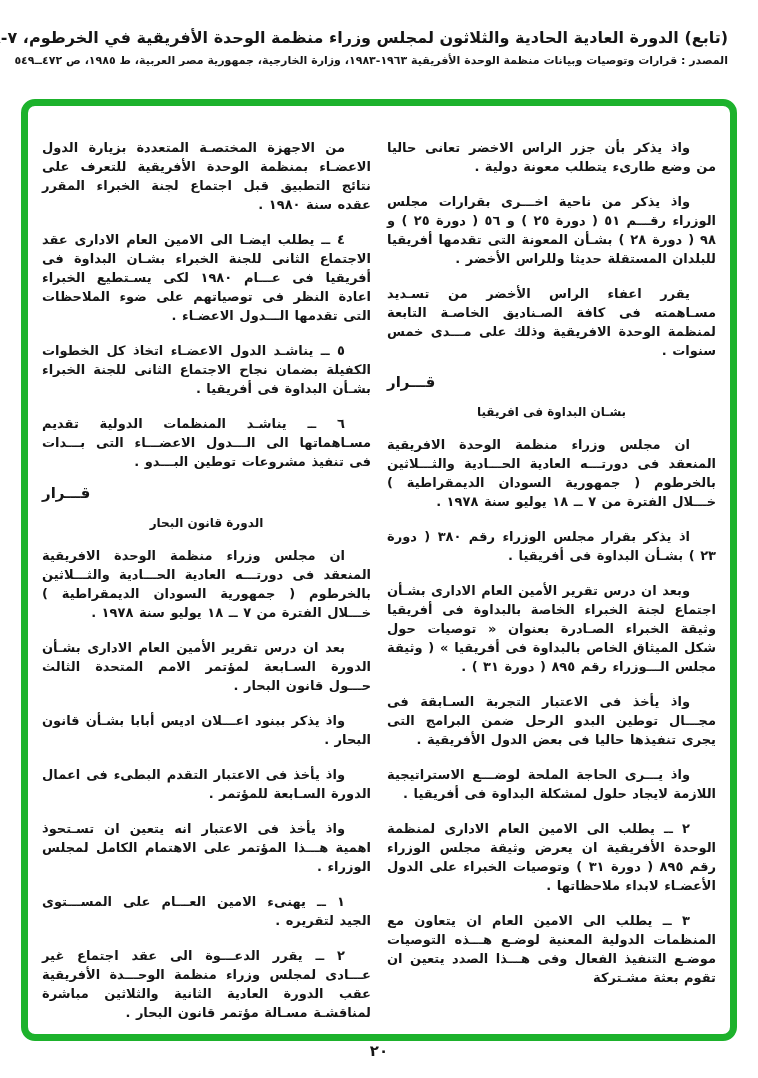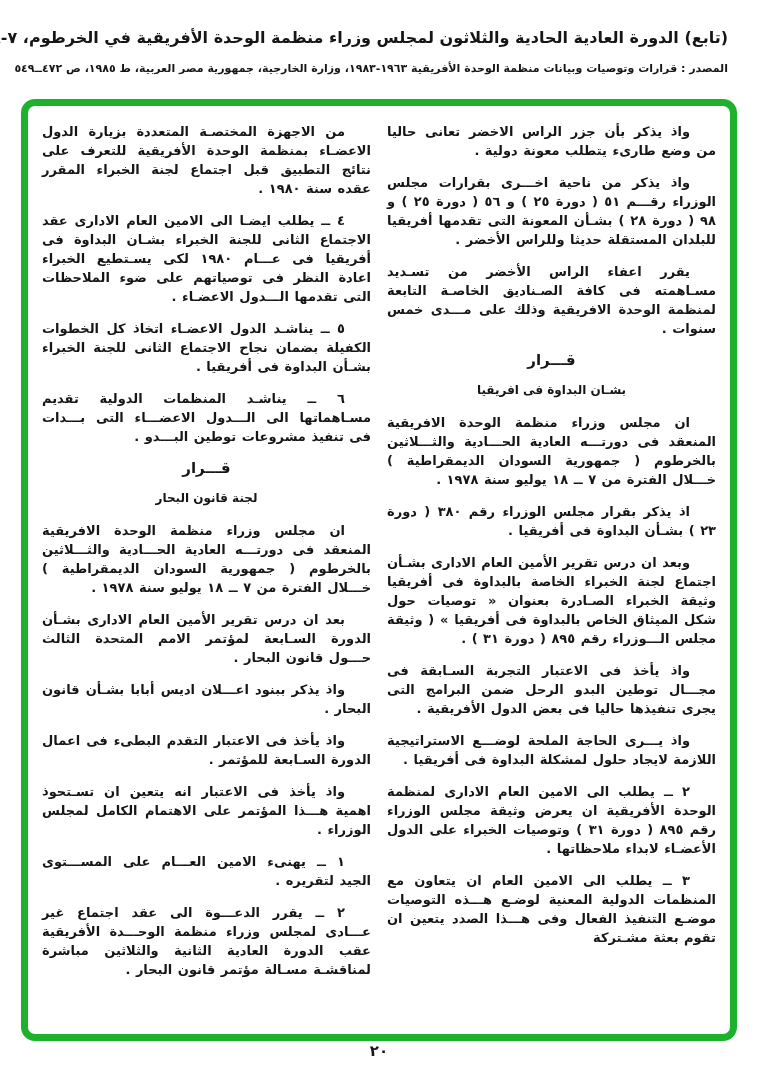--- a/index.html
+++ b/index.html
@@ -22,21 +22,21 @@
     direction: rtl;
     text-align: center;
   }
   .header-title {
     font-size: 16px;
     font-weight: bold;
     letter-spacing: 0px;
     white-space: nowrap;
   }
   .header-source {
-    margin-top: 15px;
+    margin-top: 7px;
     font-size: 11px;
     font-weight: bold;
     white-space: nowrap;
   }
   
   .frame {
     position: absolute;
     top: 99px; left: 21px;
     width: 702px; height: 928px;
     border: 7px solid #1db22c;
@@ -54,33 +54,33 @@
     width: 336px;
     direction: rtl;
   }
   
   .p {
     font-size: 13px;
     font-weight: bold;
     line-height: 19px;
     text-align: justify;
     text-indent: 26px;
-    margin: 0 0 13px 0;
+    margin: 16px 0 13px 0;
     word-spacing: 1px;
   }
   .ref {
     direction: ltr;
     text-align: left;
     font-family: "DejaVu Serif", serif;
     font-weight: bold;
     font-size: 15px;
     margin: 22px 0 14px 0;
   }
   .h-main {
-    text-align: center;
+    text-align: left;
     font-size: 15px;
     font-weight: bold;
     margin: 0 0 14px 0;
   }
   .h-sub {
     text-align: center;
     font-size: 12px;
     font-weight: bold;
     margin: 0 0 16px 0;
   }
@@ -121,21 +121,21 @@
         <div class="p">٢ ــ يطلب الى الامين العام الادارى لمنظمة الوحدة الأفريقية ان يعرض وثيقة مجلس الوزراء رقم ٨٩٥ ( دورة ٣١ ) وتوصيات الخبراء على الدول الأعضـاء لابداء ملاحظاتها .</div>
         <div class="p">٣ ــ يطلب الى الامين العام ان يتعاون مع المنظمات الدولية المعنية لوضـع هـــذه التوصيات موضـع التنفيذ الفعال وفى هـــذا الصدد يتعين ان تقوم بعثة مشـتركة</div>
       </div>
 
       <div class="col">
         <div class="p">من الاجهزة المختصـة المتعددة بزيارة الدول الاعضـاء بمنظمة الوحدة الأفريقية للتعرف على نتائج التطبيق قبل اجتماع لجنة الخبراء المقرر عقده سنة ١٩٨٠ .</div>
         <div class="p">٤ ــ يطلب ايضـا الى الامين العام الادارى عقد الاجتماع الثانى للجنة الخبراء بشـان البداوة فى أفريقيا فى عـــام ١٩٨٠ لكى يسـتطيع الخبراء اعادة النظر فى توصياتهم على ضوء الملاحظات التى تقدمها الـــدول الاعضـاء .</div>
         <div class="p">٥ ــ يناشـد الدول الاعضـاء اتخاذ كل الخطوات الكفيلة بضمان نجاح الاجتماع الثانى للجنة الخبراء بشـأن البداوة فى أفريقيا .</div>
         <div class="p">٦ ــ يناشـد المنظمات الدولية تقديم مسـاهماتها الى الـــدول الاعضـــاء التى بـــدات فى تنفيذ مشروعات توطين البـــدو .</div>
         <div class="h-main">قـــرار</div>
-        <div class="h-sub">لجنة قانون البحار</div>
+        <div class="h-sub">الدورة قانون البحار</div>
         <div class="p">ان مجلس وزراء منظمة الوحدة الافريقية المنعقد فى دورتـــه العادية الحـــادية والثـــلاثين بالخرطوم ( جمهورية السودان الديمقراطية ) خـــلال الفترة من ٧ ــ ١٨ يوليو سنة ١٩٧٨ .</div>
         <div class="p">بعد ان درس تقرير الأمين العام الادارى بشـأن الدورة السـابعة لمؤتمر الامم المتحدة الثالث حـــول قانون البحار .</div>
         <div class="p">واذ يذكر ببنود اعـــلان اديس أبابا بشـأن قانون البحار .</div>
         <div class="p">واذ يأخذ فى الاعتبار التقدم البطىء فى اعمال الدورة السـابعة للمؤتمر .</div>
         <div class="p">واذ يأخذ فى الاعتبار انه يتعين ان تسـتحوذ اهمية هـــذا المؤتمر على الاهتمام الكامل لمجلس الوزراء .</div>
         <div class="p">١ ــ يهنىء الامين العـــام على المســـتوى الجيد لتقريره .</div>
         <div class="p">٢ ــ يقرر الدعـــوة الى عقد اجتماع غير عـــادى لمجلس وزراء منظمة الوحـــدة الأفريقية عقب الدورة العادية الثانية والثلاثين مباشرة لمناقشـة مسـالة مؤتمر قانون البحار .</div>
       </div>
 
     </div>

